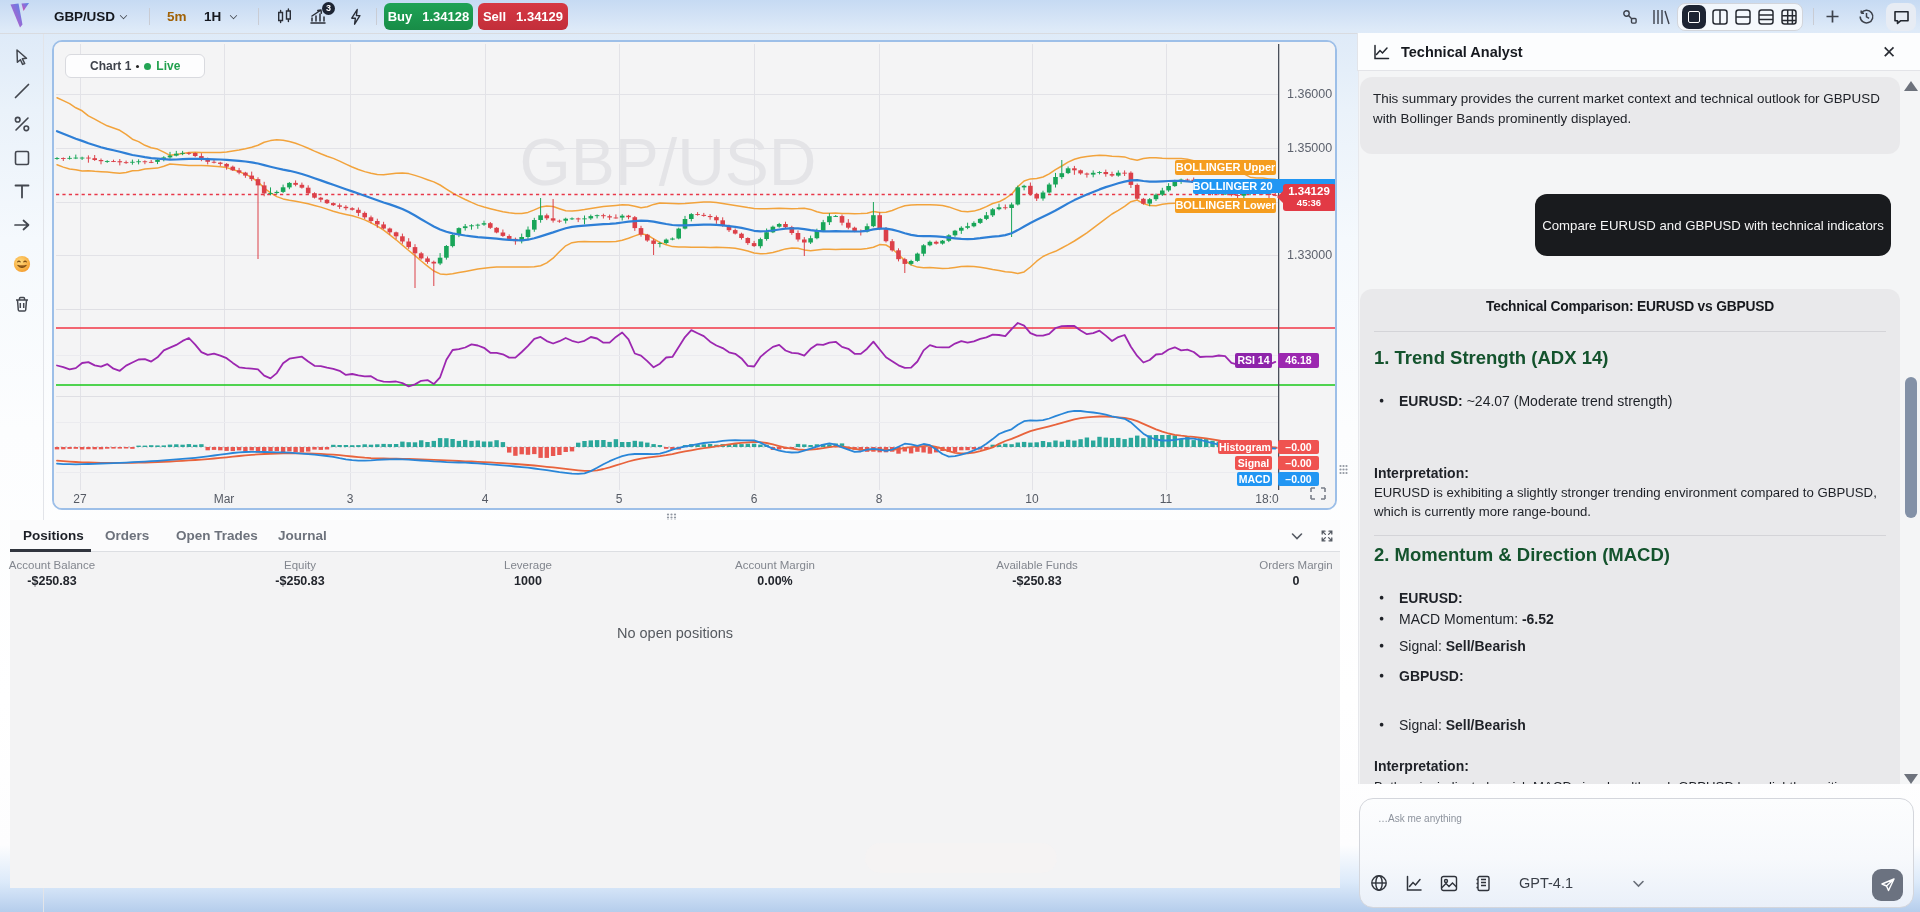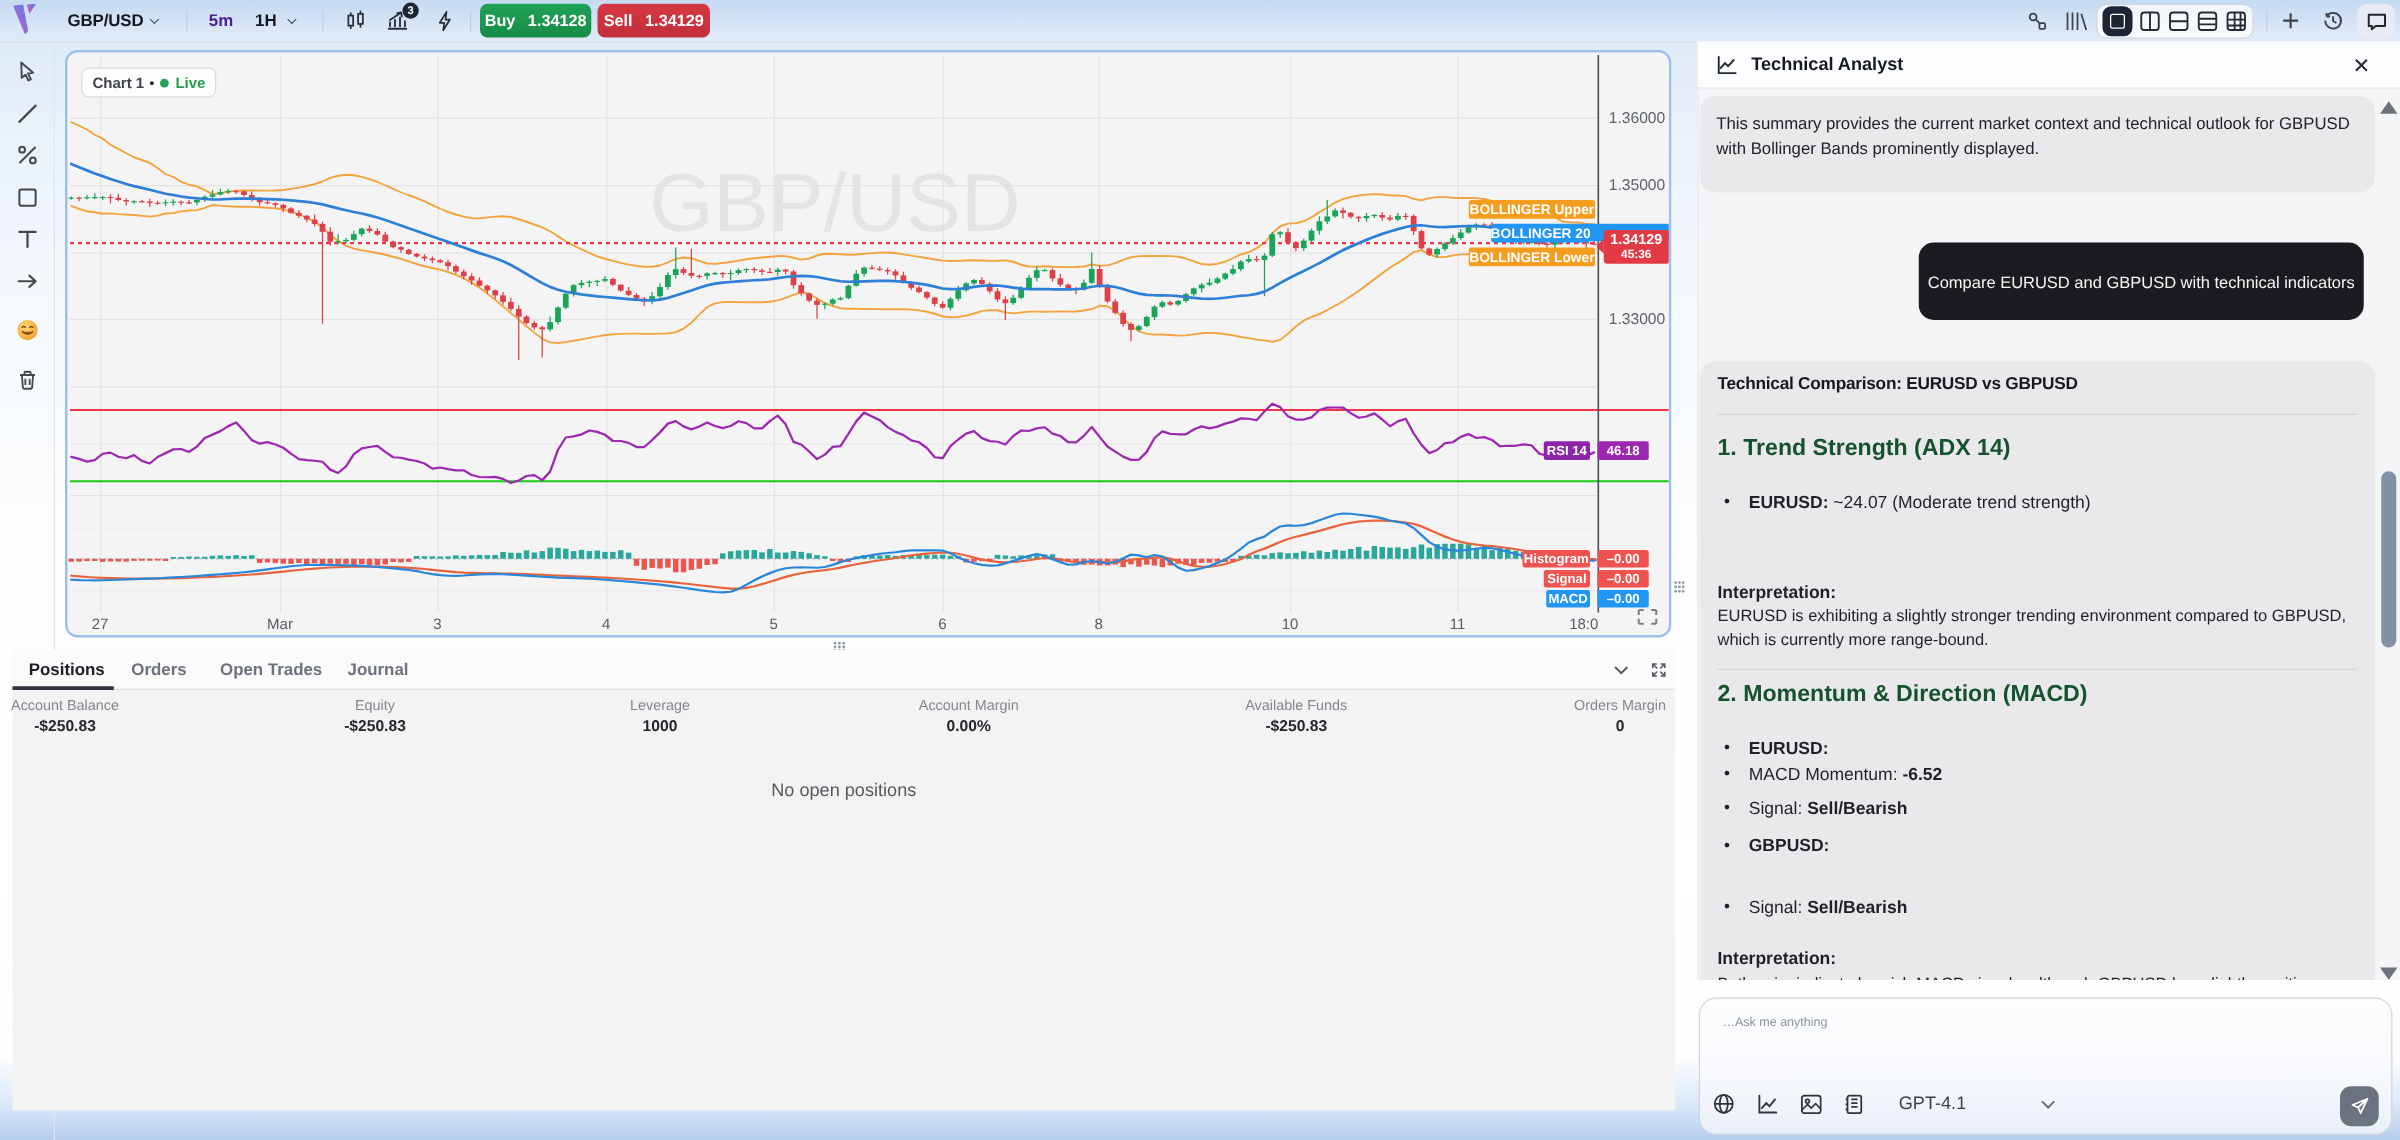--- a/index.html
+++ b/index.html
@@ -9,21 +9,21 @@
 }
 .abs { position:absolute; }
 
 
 #topbar { position:absolute; left:0; top:0; width:1920px; height:34px;
   border-bottom:1px solid #d9dbe0; }
 #topbar .item { position:absolute; top:0; height:33px; display:flex; align-items:center; }
 .sep { position:absolute; top:8px; width:1px; height:17px; background:#c9ccd4; }
 #sym { left:54px; font-size:13.5px; font-weight:bold; color:#15181f; letter-spacing:-0.1px; }
 .chev { width:7px; height:7px; border-right:1.6px solid #3c4049; border-bottom:1.6px solid #3c4049; transform:rotate(45deg) scale(.75); display:inline-block; }
-#tf5 { left:167px; font-size:13.5px; color:#4c1d95; font-weight:bold; }
+#tf5 { left:167px; font-size:13.5px; color:#a16207; font-weight:bold; }
 #tf1h { left:204px; font-size:13.5px; color:#15181f; font-weight:bold; }
 .btn-trade { position:absolute; top:3px; height:27px; border-radius:6px; color:#fff;
   font-size:13px; font-weight:bold; display:flex; align-items:center; justify-content:center; gap:10px; }
 #buy { left:384px; width:89px; background:linear-gradient(#1ea355,#188c47); }
 #sell { left:478px; width:90px; background:linear-gradient(#d63843,#c22e3a); }
 .tico { position:absolute; top:8px; color:#2a2e37; }
 #badge3 { position:absolute; left:322px; top:2px; width:13px; height:13px; border-radius:7px;
   background:#1d2433; color:#fff; font-size:9px; font-weight:bold; text-align:center; line-height:13px; }
 #laygroup { position:absolute; left:1677px; top:3px; width:126px; height:28px; border:1px solid #d2d5db;
   background:rgba(255,255,255,.75); border-radius:8px; display:flex; align-items:center; justify-content:space-between; padding:0 4px; }
@@ -31,21 +31,21 @@
   display:flex; align-items:center; justify-content:center; }
 
 
 #sidebar { position:absolute; left:0; top:34px; width:44px; height:878px; border-right:1px solid #e2e4e9; }
 #sidebar .sic { position:absolute; left:13px; width:18px; height:18px; color:#43474f; }
 
 
 #chartcard { position:absolute; left:52px; top:40px; width:1285px; height:470px;
   border:2px solid #9dbfe8; border-radius:10px; background:#f4f4f5; overflow:hidden; }
 #chartbadge { position:absolute; left:11px; top:12px; height:24px; background:#fdfdfe; border:1px solid #d9dadf;
-  border-radius:6px; display:flex; align-items:center; padding:0 8px; gap:5px; font-size:12px; color:#4a4e57; }
+  border-radius:6px; display:flex; align-items:center; padding:0 24px; gap:5px; font-size:12px; color:#4a4e57; }
 #chartbadge b { color:#3e424b; font-weight:bold; }
 #chartbadge .dot1 { width:3px; height:3px; border-radius:2px; background:#222; }
 #chartbadge .dot2 { width:7px; height:7px; border-radius:4px; background:#23a454; }
 #chartbadge .live { color:#21a04d; font-weight:bold; }
 
 
 #bottompanel { position:absolute; left:10px; top:520px; width:1330px; height:368px; background:#f3f3f4; }
 #tabsrow { position:absolute; left:0; top:0; width:1330px; height:32px; background:#fbfbfc; border-bottom:1px solid #dcdee2; }
 .tab { position:absolute; top:0; height:31px; line-height:31px; font-size:13.5px; color:#6d727c; font-weight:bold; }
 .tab.active { color:#1c1f26; }
@@ -63,21 +63,21 @@
   border-bottom:1px solid #e3e4e8; border-left:1px solid #e2e4e9; }
 #rp-title { position:absolute; left:43px; top:11px; font-size:14.5px; font-weight:bold; color:#16191f; }
 #rp-close { position:absolute; left:524px; top:9px; font-size:17px; color:#2a2d34; }
 #rp-scroll { position:absolute; left:1px; top:37px; width:562px; height:713px; background:#f4f5f6; border-left:1px solid #e7e8ec; overflow:hidden; }
 .bub { position:absolute; background:#e9e9eb; border-radius:12px; color:#202329; }
 #bub1 { left:1px; top:6px; width:540px; height:77px; padding:12px 13px; font-size:13.4px; line-height:20px; }
 #bub-user { left:176px; top:123px; width:356px; height:62px; background:#191b1e; color:#f5f5f5;
   display:flex; align-items:center; justify-content:center; font-size:13.2px; white-space:nowrap; border-radius:12px; }
 #bub2 { left:1px; top:218px; width:540px; height:600px; font-size:14px; }
 #bub2 .ln { position:absolute; left:14px; right:14px; color:#1e2127; }
-#bub2 .h1 { font-weight:bold; font-size:13.8px; letter-spacing:-0.2px; color:#17191e; }
+#bub2 .h1 { font-weight:bold; font-size:13.8px; letter-spacing:-0.2px; color:#17191e;text-align:center; }
 #bub2 .hr { position:absolute; left:14px; right:14px; height:1px; background:#d4d4d8; }
 #bub2 .h3 { font-weight:bold; font-size:18.5px; color:#14532d; }
 #bub2 .li { padding-left:25px; }
 #bub2 .li:before { content:"\25CF"; position:absolute; left:5px; font-size:8.5px; top:2px; }
 .scroll-thumb { position:absolute; left:548px; top:343px; width:12px; height:141px; background:#6e7f99; border-radius:6px; opacity:.85; }
 .scroll-up { position:absolute; left:547px; top:47px; width:0; height:0; border-left:7px solid transparent; border-right:7px solid transparent; border-bottom:10px solid #6d727c; }
 .scroll-dn { position:absolute; left:547px; top:740px; width:0; height:0; border-left:7px solid transparent; border-right:7px solid transparent; border-top:10px solid #6d727c; }
 
 #inputbox { position:absolute; left:2px; top:764px; width:555px; height:110px; border:1.5px solid #d4d6dc;
   border-radius:14px; background:linear-gradient(180deg,#fcfdfe 0%,#f7f9fc 55%,#eaf0f9 100%); }

